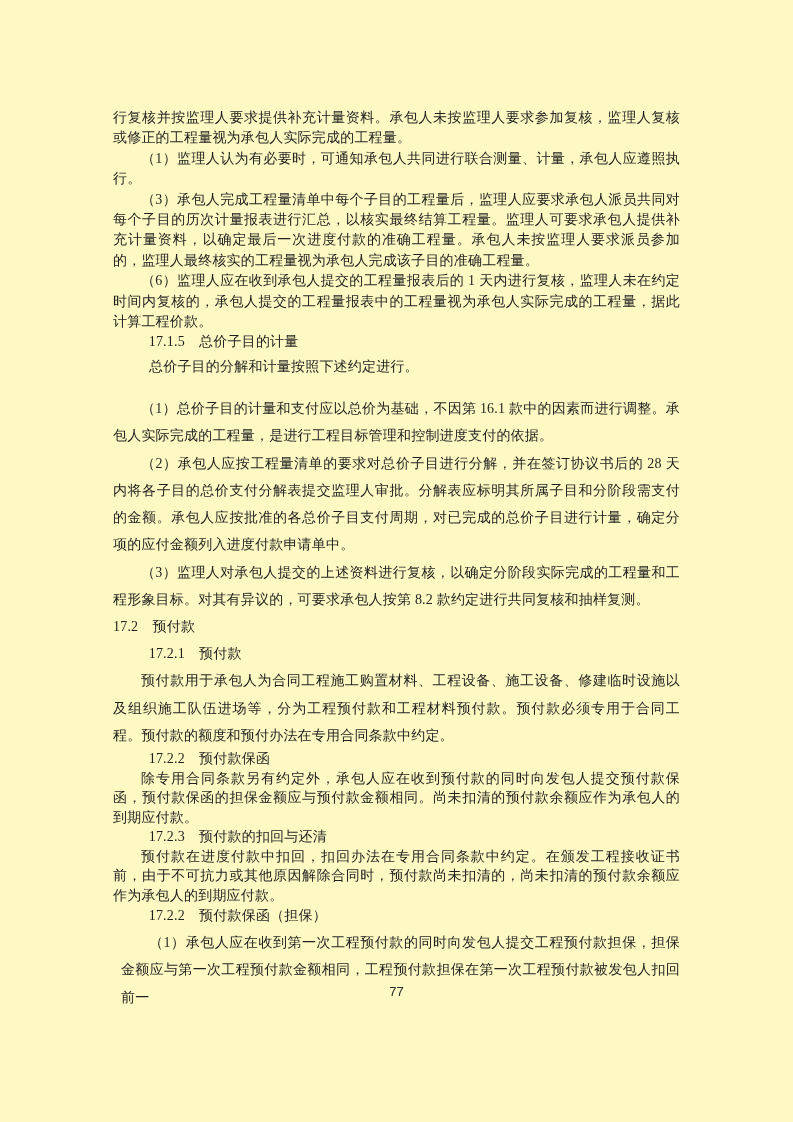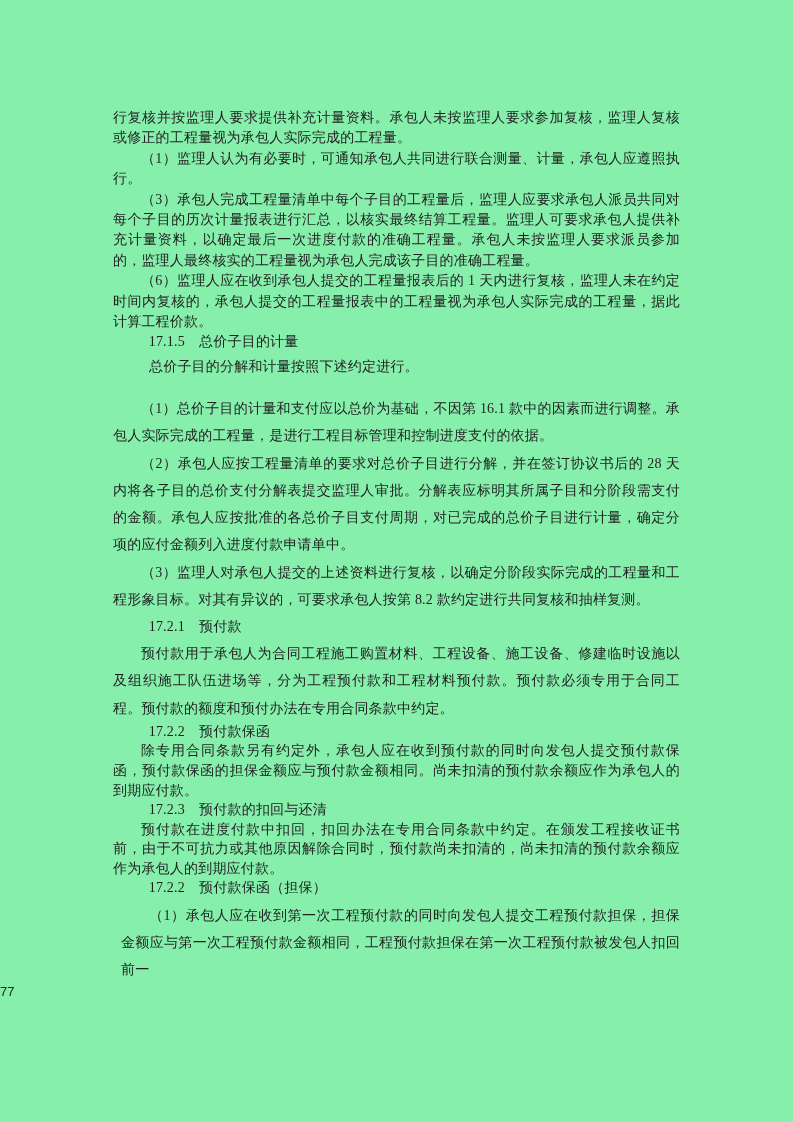--- a/index.html
+++ b/index.html
@@ -4,21 +4,21 @@
 <style>
   html, body {
     margin: 0;
     padding: 0;
     background: #ffffff;
   }
   .page {
     position: relative;
     width: 793px;
     height: 1122px;
-    background: #86efac;
+    background: #fef9c3;
     overflow: hidden;
     font-family: "Liberation Serif", "DejaVu Serif", serif;
   }
   .content {
     position: absolute;
     top: 0;
     left: 113px;
     width: 567px;
     padding-top: 108px;
   }
@@ -34,21 +34,21 @@
   .lh-c { line-height: 19.6px; }   
   .ind { text-indent: 2em; }
   .h3i { text-indent: 2.55em; }
   .mt4 { margin-top: 4px; margin-left: 8px; }
   .mt2 { margin-top: 18px; }
   .footer {
     position: absolute;
     top: 984px;
     left: 0;
     width: 100%;
-    text-align: left;
+    text-align: center;
     font-size: 13px;
     color: #2a2a2a;
     font-family: "Liberation Sans", sans-serif;
   }
 </style>
 </head>
 <body>
 
 <div class="page">
   <div class="content">
@@ -58,20 +58,21 @@
     <p class="t lh-a ind">（3）承包人完成工程量清单中每个子目的工程量后，监理人应要求承包人派员共同对每个子目的历次计量报表进行汇总，以核实最终结算工程量。监理人可要求承包人提供补充计量资料，以确定最后一次进度付款的准确工程量。承包人未按监理人要求派员参加的，监理人最终核实的工程量视为承包人完成该子目的准确工程量。</p>
     <p class="t lh-a ind">（6）监理人应在收到承包人提交的工程量报表后的 1 天内进行复核，监理人未在约定时间内复核的，承包人提交的工程量报表中的工程量视为承包人实际完成的工程量，据此计算工程价款。</p>
 
     <p class="t lh-a h3i">17.1.5　总价子目的计量</p>
     <p class="t lh-a ind mt4">总价子目的分解和计量按照下述约定进行。</p>
 
     <p class="t lh-b ind mt2">（1）总价子目的计量和支付应以总价为基础，不因第 16.1 款中的因素而进行调整。承包人实际完成的工程量，是进行工程目标管理和控制进度支付的依据。</p>
     <p class="t lh-b ind">（2）承包人应按工程量清单的要求对总价子目进行分解，并在签订协议书后的 28 天内将各子目的总价支付分解表提交监理人审批。分解表应标明其所属子目和分阶段需支付的金额。承包人应按批准的各总价子目支付周期，对已完成的总价子目进行计量，确定分项的应付金额列入进度付款申请单中。</p>
     <p class="t lh-b ind">（3）监理人对承包人提交的上述资料进行复核，以确定分阶段实际完成的工程量和工程形象目标。对其有异议的，可要求承包人按第 8.2 款约定进行共同复核和抽样复测。</p>
 
+    <p class="t lh-b">17.2　预付款</p>
     <p class="t lh-b h3i">17.2.1　预付款</p>
     <p class="t lh-b ind">预付款用于承包人为合同工程施工购置材料、工程设备、施工设备、修建临时设施以及组织施工队伍进场等，分为工程预付款和工程材料预付款。预付款必须专用于合同工程。预付款的额度和预付办法在专用合同条款中约定。</p>
 
     <p class="t lh-c h3i">17.2.2　预付款保函</p>
     <p class="t lh-c ind">除专用合同条款另有约定外，承包人应在收到预付款的同时向发包人提交预付款保函，预付款保函的担保金额应与预付款金额相同。尚未扣清的预付款余额应作为承包人的到期应付款。</p>
     <p class="t lh-c h3i">17.2.3　预付款的扣回与还清</p>
     <p class="t lh-c ind">预付款在进度付款中扣回，扣回办法在专用合同条款中约定。在颁发工程接收证书前，由于不可抗力或其他原因解除合同时，预付款尚未扣清的，尚未扣清的预付款余额应作为承包人的到期应付款。</p>
     <p class="t lh-c h3i">17.2.2　预付款保函（担保）</p>
 
     <p class="t lh-b ind mt4">（1）承包人应在收到第一次工程预付款的同时向发包人提交工程预付款担保，担保金额应与第一次工程预付款金额相同，工程预付款担保在第一次工程预付款被发包人扣回前一</p>

